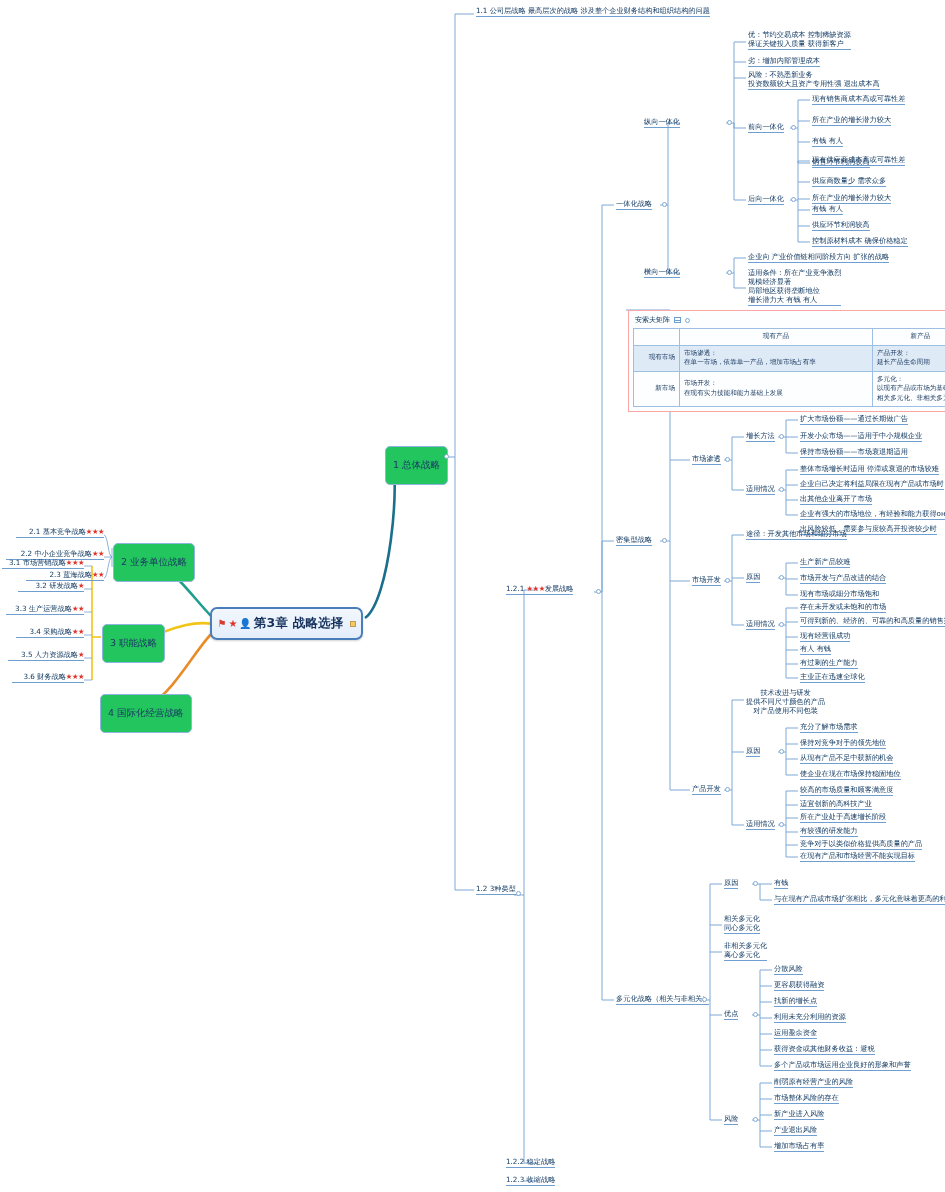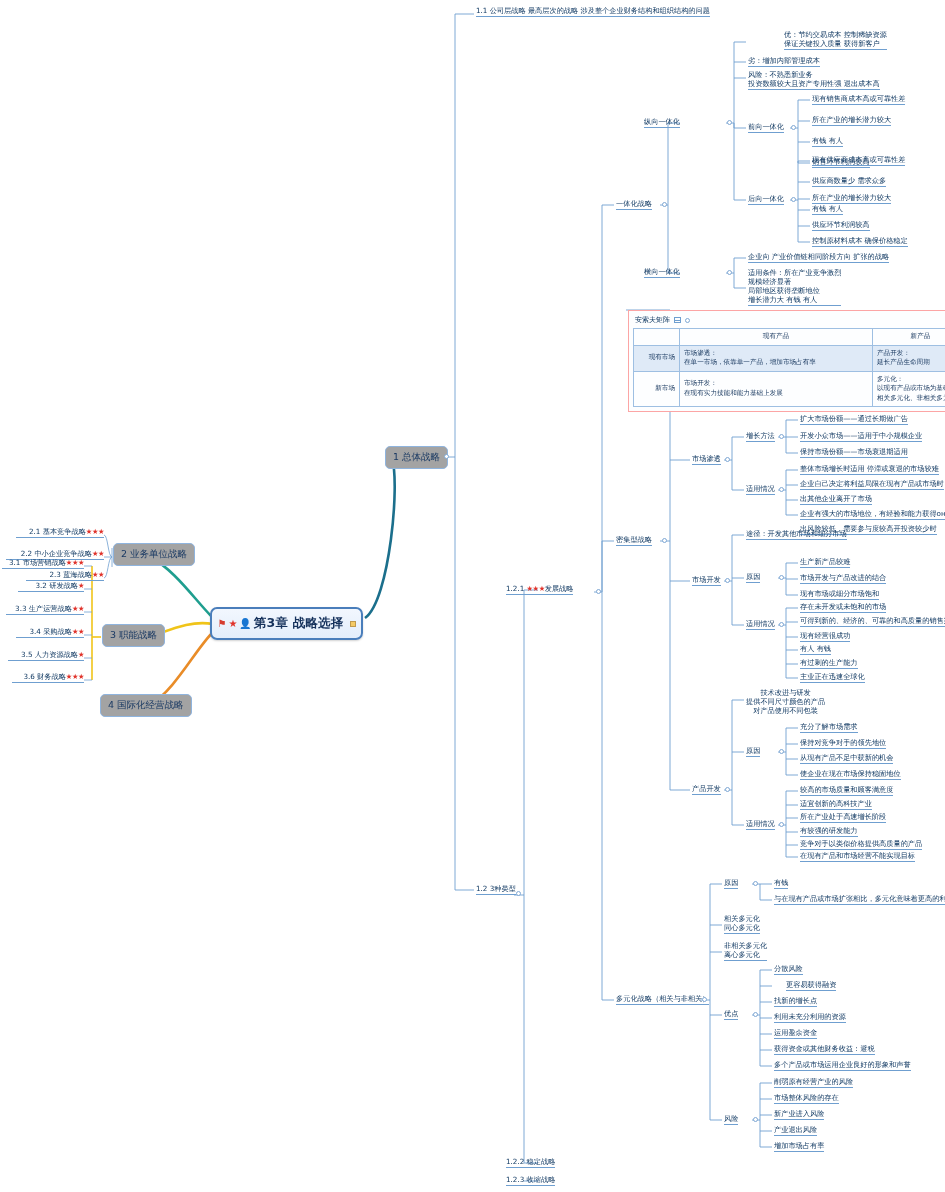--- a/index.html
+++ b/index.html
@@ -49,26 +49,26 @@
   .mini-sq {
     display:inline-block;
     width:6px;height:6px;
     border:1px solid #c09a4e;
     background:#f5ca64;
     margin-left:4px;
   }
   
   .lvl1 {
     position: absolute;
-    background: #a3a3a3;
+    background: #22c55e;
     border: 1px solid #8fb4de;
     border-radius: 5px;
     font-size: 9.5px;
     color: #1b3a63;
-    padding: 4px 7px;
+    padding: 12px 7px;
     white-space: nowrap;
     display: flex;
     align-items: center;
   }
   
   .ul-topic {
     position: absolute;
     font-size: 7.2px;
     color: #123a63;
     white-space: nowrap;
@@ -357,21 +357,21 @@
   <span class="handle" style="left:596px; top:589px;"></span>
   <div class="ul-topic" style="left:506px; top:1157px;"><span>1.2.2 稳定战略</span></div>
   <div class="ul-topic" style="left:506px; top:1175px;"><span>1.2.3 收缩战略</span></div>
 
   <div class="ul-topic" style="left:616px; top:199px;"><span>一体化战略</span></div>
   <span class="handle" style="left:662px; top:202px;"></span>
 
   <div class="ul-topic" style="left:644px; top:117px;"><span>纵向一体化</span></div>
   <span class="handle" style="left:727px; top:120px;"></span>
 
-  <div class="ul-topic multi" style="left:748px; top:30px;margin-left:36px;"><span>优：节约交易成本 控制稀缺资源
+  <div class="ul-topic multi" style="left:748px; top:30px;"><span>优：节约交易成本 控制稀缺资源
 保证关键投入质量 获得新客户</span></div>
   <div class="ul-topic" style="left:748px; top:56px;"><span>劣：增加内部管理成本</span></div>
   <div class="ul-topic multi" style="left:748px; top:70px;"><span>风险：不熟悉新业务
 投资数额较大且资产专用性强 退出成本高</span></div>
 
   <div class="ul-topic" style="left:748px; top:122px;"><span>前向一体化</span></div>
   <span class="handle" style="left:791px; top:125px;"></span>
   <div class="ul-topic" style="left:812px; top:94px;"><span>现有销售商成本高或可靠性差</span></div>
   <div class="ul-topic" style="left:812px; top:115px;"><span>所在产业的增长潜力较大</span></div>
   <div class="ul-topic" style="left:812px; top:136px;"><span>有钱 有人</span></div>
@@ -495,21 +495,21 @@
   <div class="ul-topic" style="left:774px; top:894px;"><span>与在现有产品或市场扩张相比，多元化意味着更高的利润</span></div>
 
   <div class="ul-topic multi" style="left:724px; top:914px;"><span>相关多元化
 同心多元化</span></div>
   <div class="ul-topic multi" style="left:724px; top:941px;"><span>非相关多元化
 离心多元化</span></div>
 
   <div class="ul-topic" style="left:724px; top:1009px;"><span>优点</span></div>
   <span class="handle" style="left:753px; top:1012px;"></span>
   <div class="ul-topic" style="left:774px; top:964px;"><span>分散风险</span></div>
-  <div class="ul-topic" style="left:774px; top:980px;margin-left:12px;"><span>更容易获得融资</span></div>
+  <div class="ul-topic" style="left:774px; top:980px;"><span>更容易获得融资</span></div>
   <div class="ul-topic" style="left:774px; top:996px;"><span>找新的增长点</span></div>
   <div class="ul-topic" style="left:774px; top:1012px;"><span>利用未充分利用的资源</span></div>
   <div class="ul-topic" style="left:774px; top:1028px;"><span>运用盈余资金</span></div>
   <div class="ul-topic" style="left:774px; top:1044px;"><span>获得资金或其他财务收益：避税</span></div>
   <div class="ul-topic" style="left:774px; top:1060px;"><span>多个产品或市场运用企业良好的形象和声誉</span></div>
 
   <div class="ul-topic" style="left:724px; top:1114px;"><span>风险</span></div>
   <span class="handle" style="left:753px; top:1117px;"></span>
   <div class="ul-topic" style="left:774px; top:1077px;"><span>削弱原有经营产业的风险</span></div>
   <div class="ul-topic" style="left:774px; top:1093px;"><span>市场整体风险的存在</span></div>

